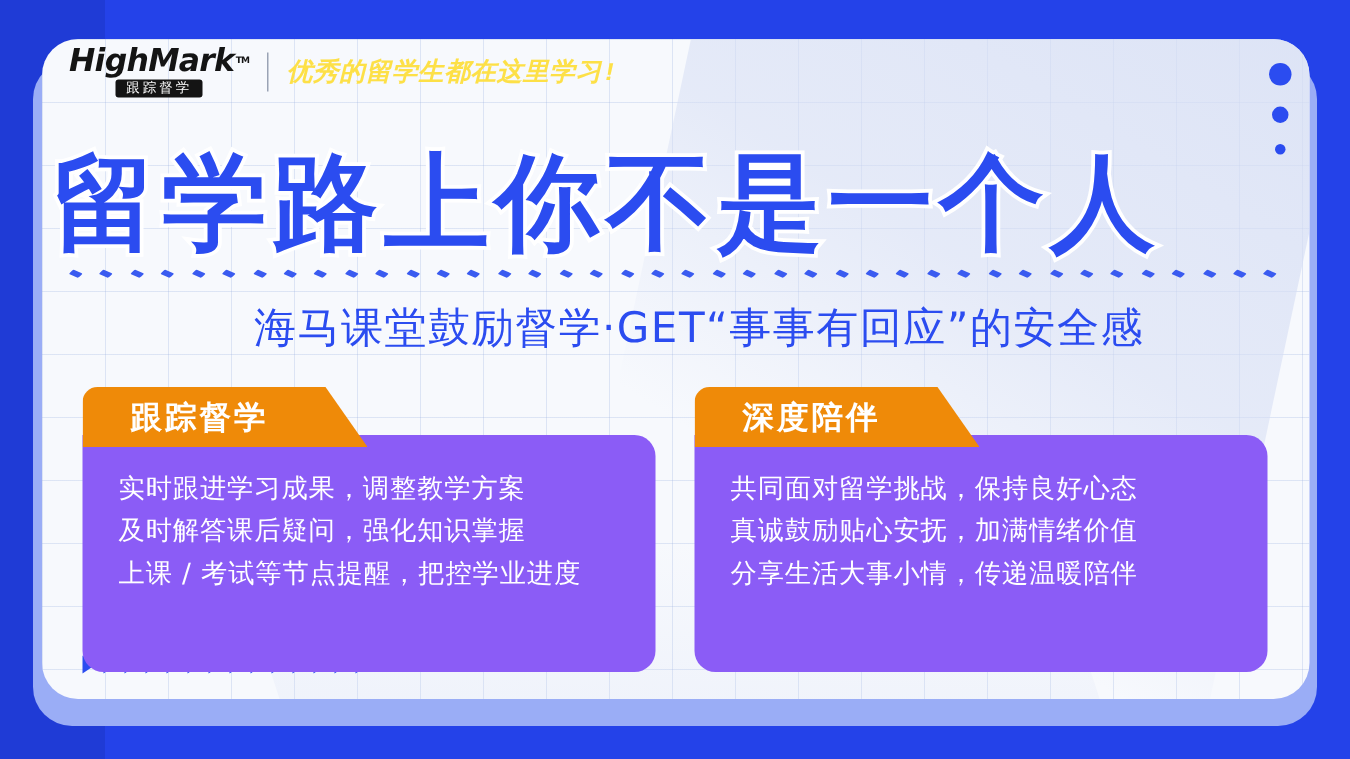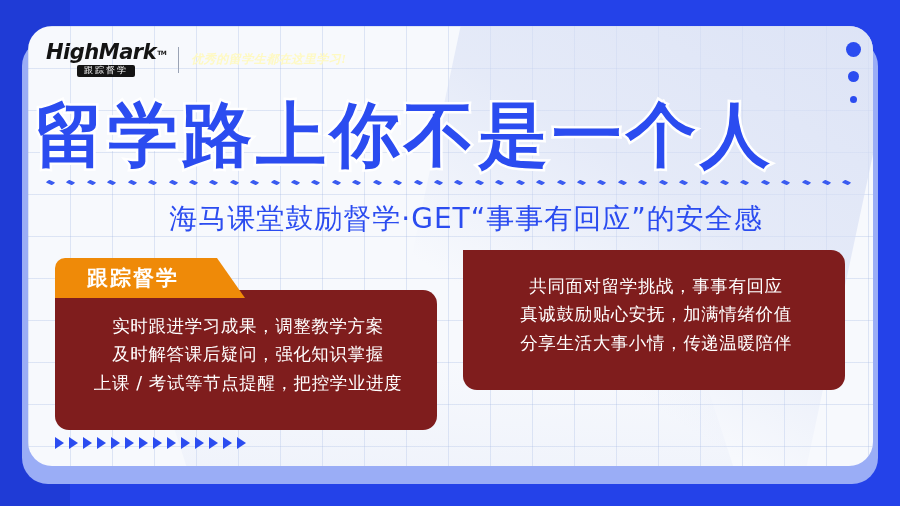--- a/index.html
+++ b/index.html
@@ -40,36 +40,36 @@
     background:linear-gradient(200deg,rgba(214,222,244,.85) 0%,rgba(214,222,244,.55) 45%,rgba(247,249,253,0) 72%);
     transform:rotate(12deg);transform-origin:top right;
   }
   .diag2{
     position:absolute;right:150px;bottom:-220px;width:520px;height:420px;
     background:linear-gradient(20deg,rgba(210,219,243,.7),rgba(247,249,253,0) 70%);
     transform:rotate(-18deg);
   }
 
   
-  .header{position:absolute;left:46px;top:30px;display:flex;align-items:center;gap:12px;margin-top:12px;}
+  .header{position:absolute;left:46px;top:30px;display:flex;align-items:center;gap:12px;}
   .logo{display:flex;flex-direction:column;align-items:center;line-height:1;}
   .logo-main{
     font-size:21px;font-weight:bold;color:#141414;letter-spacing:-.5px;
     font-family:"DejaVu Sans",sans-serif;font-style:italic;
     display:flex;align-items:center;
   }
   .logo-tm{font-size:6px;vertical-align:super;margin-left:1px;font-style:normal;}
   .logo-sub{
     margin-top:2px;background:#141414;color:#fff;font-size:9px;
     padding:1px 7px 2px;border-radius:2px;letter-spacing:2px;
   }
   .divider-v{width:1px;height:26px;background:#9aa3b5;}
   .tagline{
-    font-size:12px;color:#fef9c3;font-style:italic;font-weight:bold;
-    letter-spacing:.5px;font-family:Liberation Serif, serif;
+    font-size:17px;color:#fde047;font-style:italic;font-weight:bold;
+    letter-spacing:.5px;font-family:Liberation Mono, monospace;
   }
 
   
   .headline{
     position:absolute;left:34px;top:74px;width:830px;
     font-size:70px;font-weight:bold;color:#2b4cf0;
     letter-spacing:4px;line-height:1;white-space:nowrap;
     font-family:"DejaVu Sans",sans-serif;
     -webkit-text-stroke:5px #ffffff;paint-order:stroke fill;
     text-shadow:0 0 0 #fff;
@@ -101,23 +101,23 @@
     border-top-left-radius:10px;
     clip-path:polygon(0 0,162px 0,190px 40px,0 40px);
     display:flex;align-items:center;
     z-index:3;
   }
   .card-tab-label{
     color:#ffffff;font-size:21px;font-weight:bold;letter-spacing:2px;
     margin-left:32px;font-family:"DejaVu Sans",sans-serif;
   }
   .card-body{
-    position:relative;margin-top:-8px;background:#7f1d1d;
+    position:relative;margin-top:-8px;background:#8b5cf6;
     border-radius:14px;border-top-left-radius:0;
-    padding:22px 20px 20px 24px;z-index:2;min-height:98px;text-align:center;
+    padding:22px 20px 38px 24px;z-index:2;min-height:98px;
   }
   .card-line{
     color:#ffffff;font-size:17.5px;line-height:1.62;letter-spacing:.6px;
     font-family:"DejaVu Sans",sans-serif;white-space:nowrap;
   }
 
   
   .arrows{
     position:absolute;left:55px;top:437px;display:flex;gap:5px;align-items:center;
   }
@@ -211,22 +211,25 @@
         <div class="card-tab">
           <div class="card-tab-label">跟踪督学</div>
         </div>
         <div class="card-body">
           <div class="card-line">实时跟进学习成果，调整教学方案</div>
           <div class="card-line">及时解答课后疑问，强化知识掌握</div>
           <div class="card-line">上课 / 考试等节点提醒，把控学业进度</div>
         </div>
       </div>
       <div class="card">
+        <div class="card-tab">
+          <div class="card-tab-label">深度陪伴</div>
+        </div>
         <div class="card-body">
-          <div class="card-line">共同面对留学挑战，事事有回应</div>
+          <div class="card-line">共同面对留学挑战，保持良好心态</div>
           <div class="card-line">真诚鼓励贴心安抚，加满情绪价值</div>
           <div class="card-line">分享生活大事小情，传递温暖陪伴</div>
         </div>
       </div>
     </div>
 
   <div class="arrows" id="arrows">
       <div class="arrow"></div>
       <div class="arrow"></div>
       <div class="arrow"></div>

